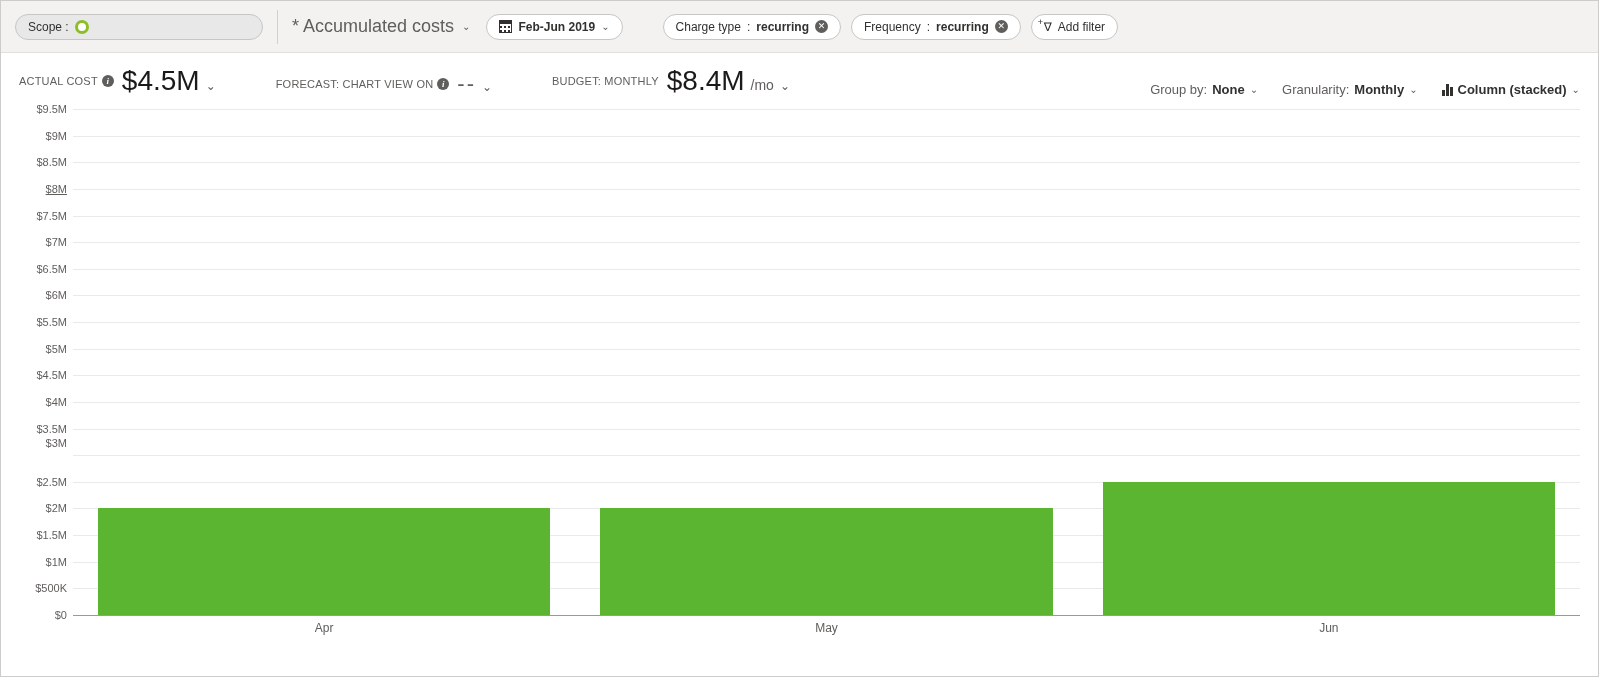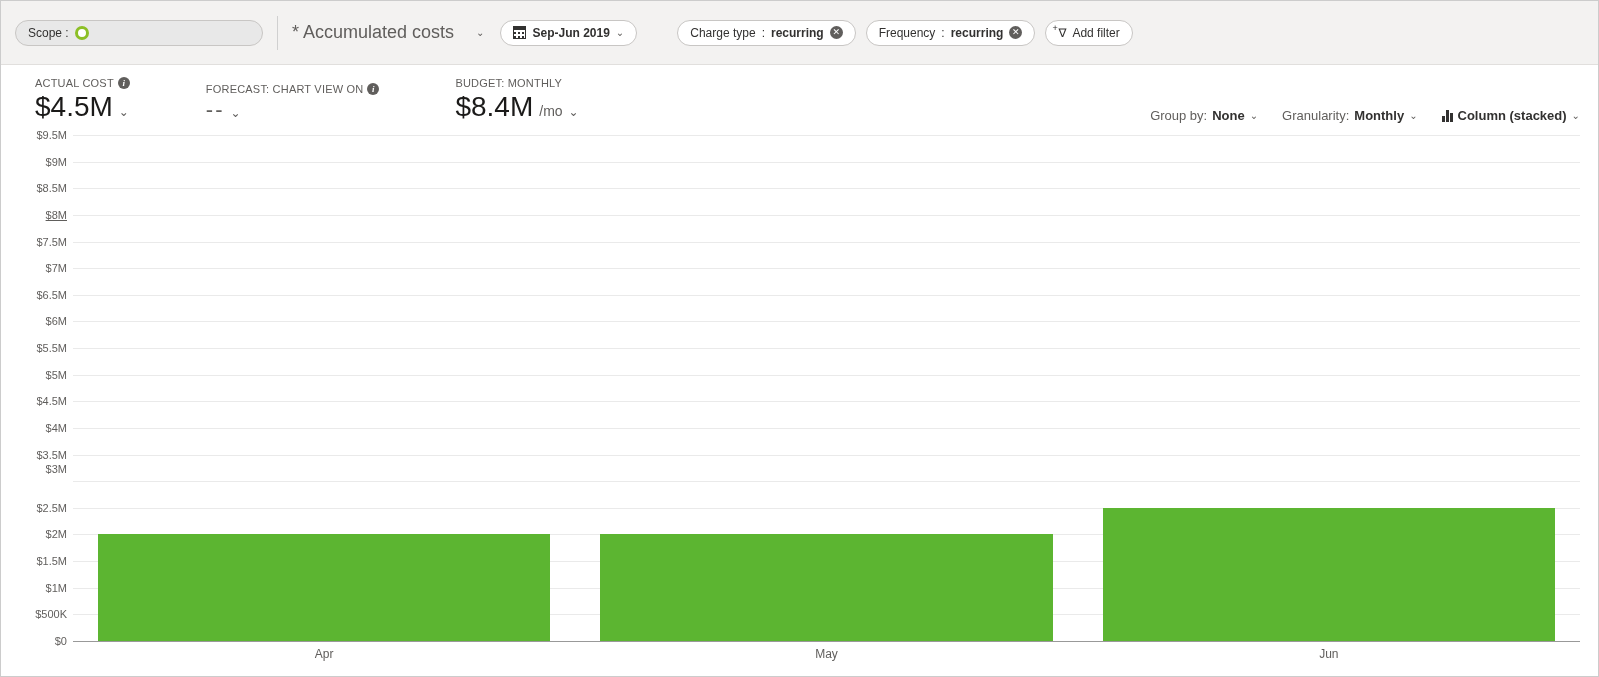--- a/index.html
+++ b/index.html
@@ -15,21 +15,21 @@
   }
 
   
   .toolbar {
     display: flex;
     align-items: center;
     gap: 10px;
     padding: 8px 14px;
     background: #f3f2f1;
     border-bottom: 1px solid #e1dfdd;
-    height: 64px;
+    height: 52px;
   }
   .pill {
     display: inline-flex;
     align-items: center;
     gap: 6px;
     background: #fff;
     border: 1px solid #c8c6c4;
     border-radius: 14px;
     padding: 4px 12px;
     font-size: 12px;
@@ -50,21 +50,21 @@
     background: #fff;
     display: inline-block;
   }
   .toolbar-sep {
     width: 1px; height: 34px; background: #d0d0d0;
     margin: 0 4px;
   }
   .view-name {
     display: inline-flex;
     align-items: center;
-    gap: 22px;
+    gap: 8px;
     font-size: 18px;
     color: #605e5c;
     margin-right: 6px;
   }
   .chevron-down {
     font-size: 10px;
     color: #605e5c;
   }
   .chevron-ms { font-family: "Segoe UI Symbol", sans-serif; }
   .cal-icon {
@@ -94,23 +94,22 @@
 
   
   .kpi-row {
     display:flex;
     align-items:flex-end;
     padding: 12px 18px 4px 18px;
     gap: 60px;
   }
   .kpi {
     display:flex;
-    flex-direction:column;
-    gap:2px;
-    margin-left:16px;
+    flex-direction:row;
+    gap:8px;
   }
   .kpi-label {
     font-size:11px;
     color:#605e5c;
     letter-spacing:0.2px;
     display:inline-flex;
     align-items:center;
     gap:4px;
   }
   .info-dot {
@@ -209,21 +208,21 @@
   </div>
   <div class="toolbar-sep"></div>
 
   <div class="view-name">
     <span>* Accumulated costs</span>
     <span class="chevron-down chevron-ms">⌄</span>
   </div>
 
   <div class="pill">
     <span class="cal-icon"></span>
-    <span class="bold">Sep-Jun 2019</span>
+    <span class="bold">Feb-Jun 2019</span>
     <span class="chevron-down chevron-ms">⌄</span>
   </div>
 
   <div style="width:20px"></div>
 
   <div class="pill">
     <span>Charge type</span>
     <span>:</span>
     <span class="bold">recurring</span>
     <span class="close-circle">✕</span>

